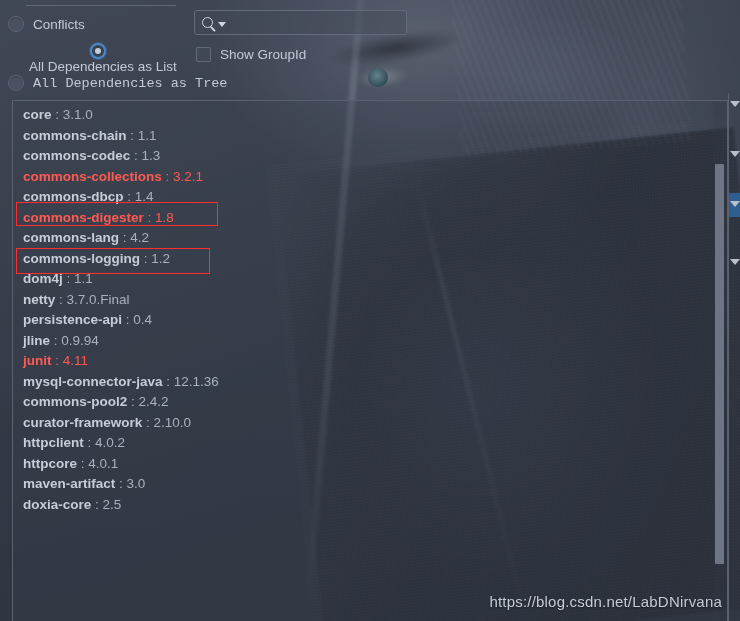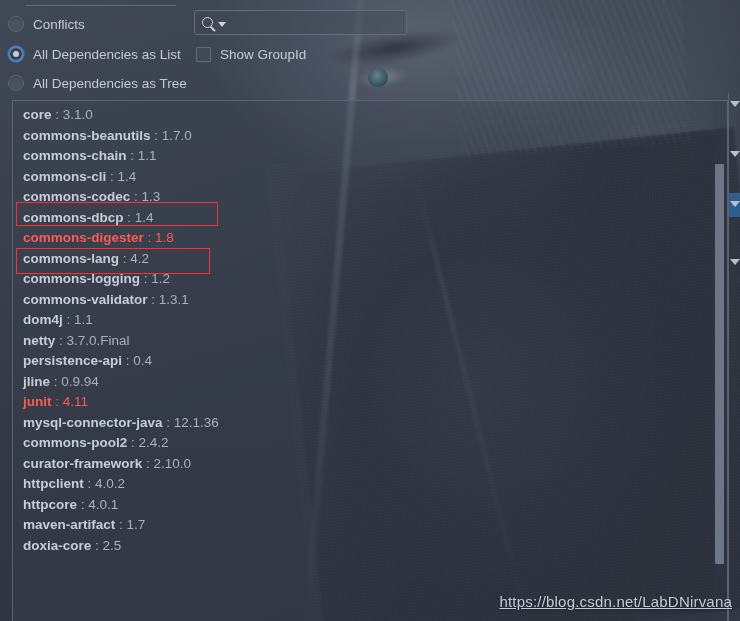--- a/index.html
+++ b/index.html
@@ -129,22 +129,22 @@
     width: 740px; height: 88px;
   }
 
   .opt-row {
     position: absolute;
     display: flex;
     align-items: center;
     height: 22px;
   }
   .opt-conflicts      { left: 8px; top: 3px; }
-  .opt-list           { left: 8px; top: 33px; }
-  .opt-tree           { left: 8px; top: 62px; }
+  .opt-list           { left: 20px; top: 33px; flex-direction: column; }
+  .opt-tree           { left: 8px; top: 62px; font-family: Liberation Mono, monospace; }
   .opt-groupid        { left: 196px; top: 33px; }
 
   .radio {
     width: 16px; height: 16px;
     border-radius: 50%;
     background: #4a5160;
     border: 1px solid #5c6474;
     box-shadow: inset 0 1px 1px rgba(0,0,0,0.25);
     flex: 0 0 auto;
   }
@@ -319,27 +319,26 @@
   .strip-sel {
     position: absolute;
     left: 0; top: 100px;
     width: 12px; height: 24px;
     background: #2e5d8f;
   }
 
   
   .watermark {
     position: absolute;
-    right: 8px; bottom: 11px;
+    right: 18px; bottom: 11px;
     font-size: 15px;
     color: #c5ccd8;
     letter-spacing: 0.2px;
     white-space: nowrap;
     text-shadow: 0 1px 2px rgba(0,0,0,0.45);
-    text-decoration: underline;
   }
 </style>
 </head>
 <body>
 
 <div id="app">
 
   <div id="wallpaper">
     <div class="wp-base"></div>
     <div class="wp-suit"></div>
@@ -382,40 +381,38 @@
     <span class="search-icon">
       <span class="magnifier"></span>
       <span class="tri-down"></span>
     </span>
     <input class="search-input" type="text" placeholder="" style="">
   </div>
 
   <div class="list-panel">
     <div class="list-inner" id="dep-list">
         <div class="dep-row"><span class="dep-name">core</span><span class="dep-sep"> : </span><span class="dep-ver">3.1.0</span></div>
-        <div class="dep-row"><span class="dep-name">commons-beanutils</span><span class="dep-sep"> : </span><span class="dep-ver">1.7.0</span></div>
         <div class="dep-row"><span class="dep-name">commons-chain</span><span class="dep-sep"> : </span><span class="dep-ver">1.1</span></div>
-        <div class="dep-row"><span class="dep-name">commons-cli</span><span class="dep-sep"> : </span><span class="dep-ver">1.4</span></div>
         <div class="dep-row"><span class="dep-name">commons-codec</span><span class="dep-sep"> : </span><span class="dep-ver">1.3</span></div>
+        <div class="dep-row warn"><span class="dep-name">commons-collections</span><span class="dep-sep"> : </span><span class="dep-ver">3.2.1</span></div>
         <div class="dep-row"><span class="dep-name">commons-dbcp</span><span class="dep-sep"> : </span><span class="dep-ver">1.4</span></div>
         <div class="dep-row warn"><span class="dep-name">commons-digester</span><span class="dep-sep"> : </span><span class="dep-ver">1.8</span></div>
         <div class="dep-row"><span class="dep-name">commons-lang</span><span class="dep-sep"> : </span><span class="dep-ver">4.2</span></div>
         <div class="dep-row"><span class="dep-name">commons-logging</span><span class="dep-sep"> : </span><span class="dep-ver">1.2</span></div>
-        <div class="dep-row"><span class="dep-name">commons-validator</span><span class="dep-sep"> : </span><span class="dep-ver">1.3.1</span></div>
         <div class="dep-row"><span class="dep-name">dom4j</span><span class="dep-sep"> : </span><span class="dep-ver">1.1</span></div>
         <div class="dep-row"><span class="dep-name">netty</span><span class="dep-sep"> : </span><span class="dep-ver">3.7.0.Final</span></div>
         <div class="dep-row"><span class="dep-name">persistence-api</span><span class="dep-sep"> : </span><span class="dep-ver">0.4</span></div>
         <div class="dep-row"><span class="dep-name">jline</span><span class="dep-sep"> : </span><span class="dep-ver">0.9.94</span></div>
         <div class="dep-row warn"><span class="dep-name">junit</span><span class="dep-sep"> : </span><span class="dep-ver">4.11</span></div>
         <div class="dep-row"><span class="dep-name">mysql-connector-java</span><span class="dep-sep"> : </span><span class="dep-ver">12.1.36</span></div>
         <div class="dep-row"><span class="dep-name">commons-pool2</span><span class="dep-sep"> : </span><span class="dep-ver">2.4.2</span></div>
         <div class="dep-row"><span class="dep-name">curator-framework</span><span class="dep-sep"> : </span><span class="dep-ver">2.10.0</span></div>
         <div class="dep-row"><span class="dep-name">httpclient</span><span class="dep-sep"> : </span><span class="dep-ver">4.0.2</span></div>
         <div class="dep-row"><span class="dep-name">httpcore</span><span class="dep-sep"> : </span><span class="dep-ver">4.0.1</span></div>
-        <div class="dep-row"><span class="dep-name">maven-artifact</span><span class="dep-sep"> : </span><span class="dep-ver">1.7</span></div>
+        <div class="dep-row"><span class="dep-name">maven-artifact</span><span class="dep-sep"> : </span><span class="dep-ver">3.0</span></div>
         <div class="dep-row"><span class="dep-name">doxia-core</span><span class="dep-sep"> : </span><span class="dep-ver">2.5</span></div>
       </div>
 
     <div class="scrollbar">
       <div class="scroll-thumb"></div>
     </div>
   </div>
 
   <div class="annot annot-collections"></div>
   <div class="annot annot-digester"></div>

